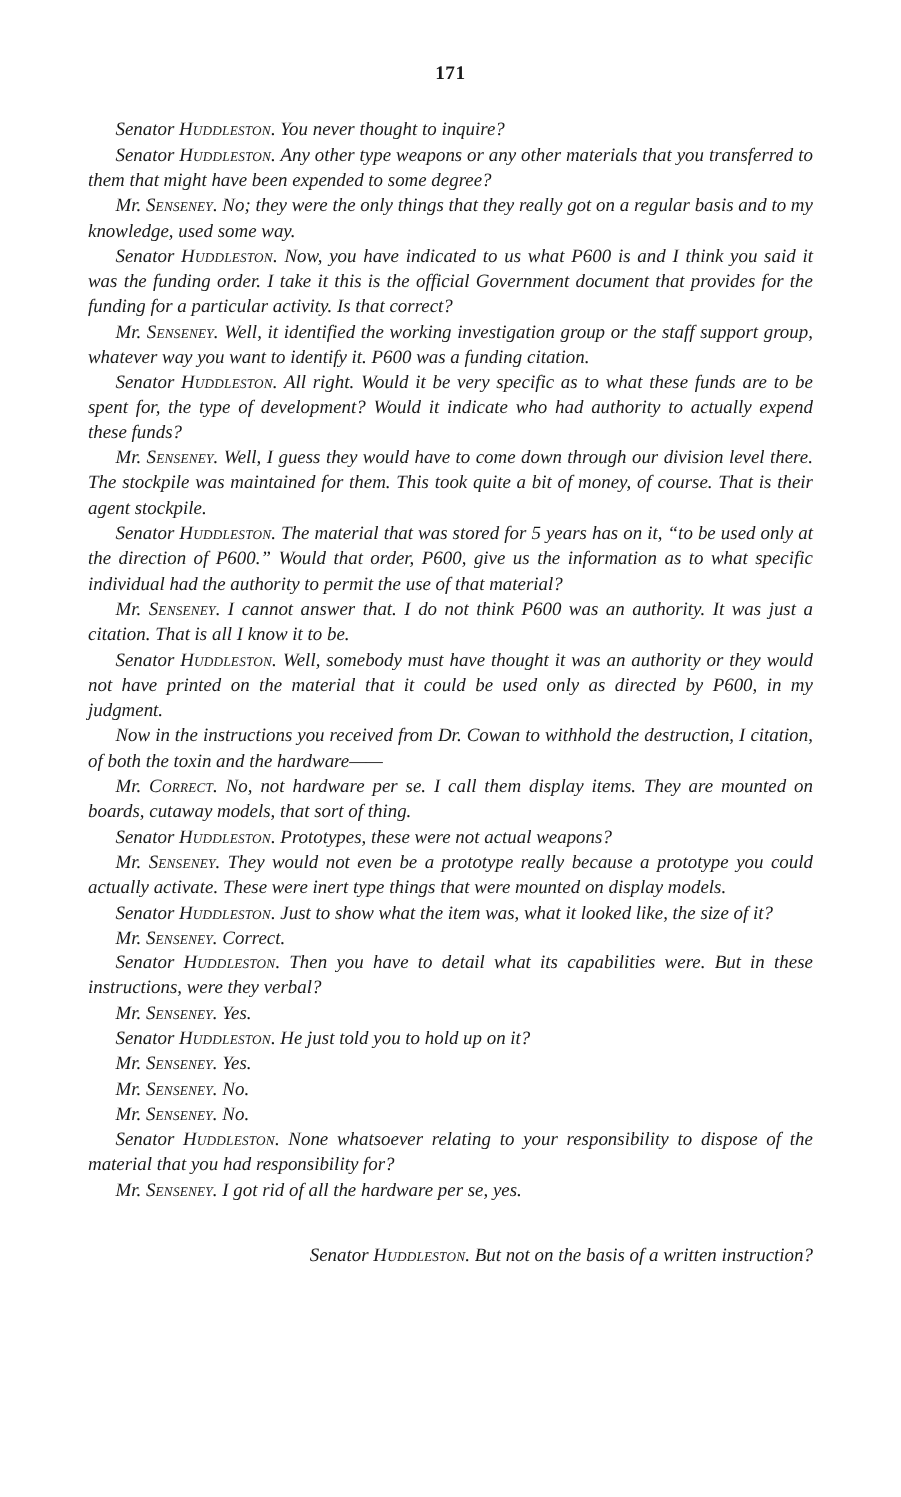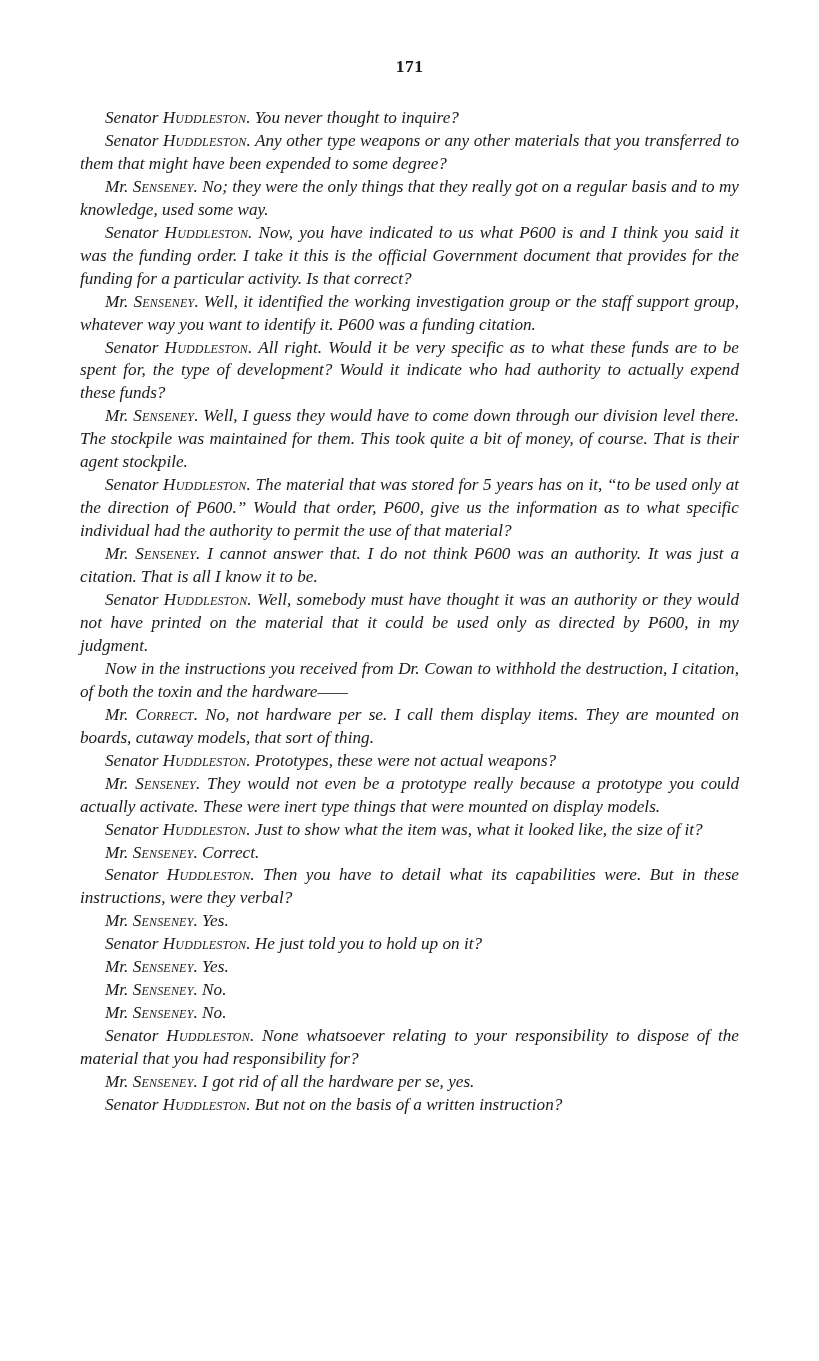--- a/index.html
+++ b/index.html
@@ -36,21 +36,22 @@
     -webkit-hyphens: manual;
     hyphens: manual;
     font-style: italic;
   }
   p.para {
     margin: 0;
     text-indent: 1.45em;
     text-align: justify;
   }
   p.para:last-child {
-    text-align: left;
+    text-align: right;
+    margin-top: 36px;
   }
   
   .sc {
     font-variant: small-caps;
     letter-spacing: 0.2px;
   }
 </style>
 </head>
 <body>
 

